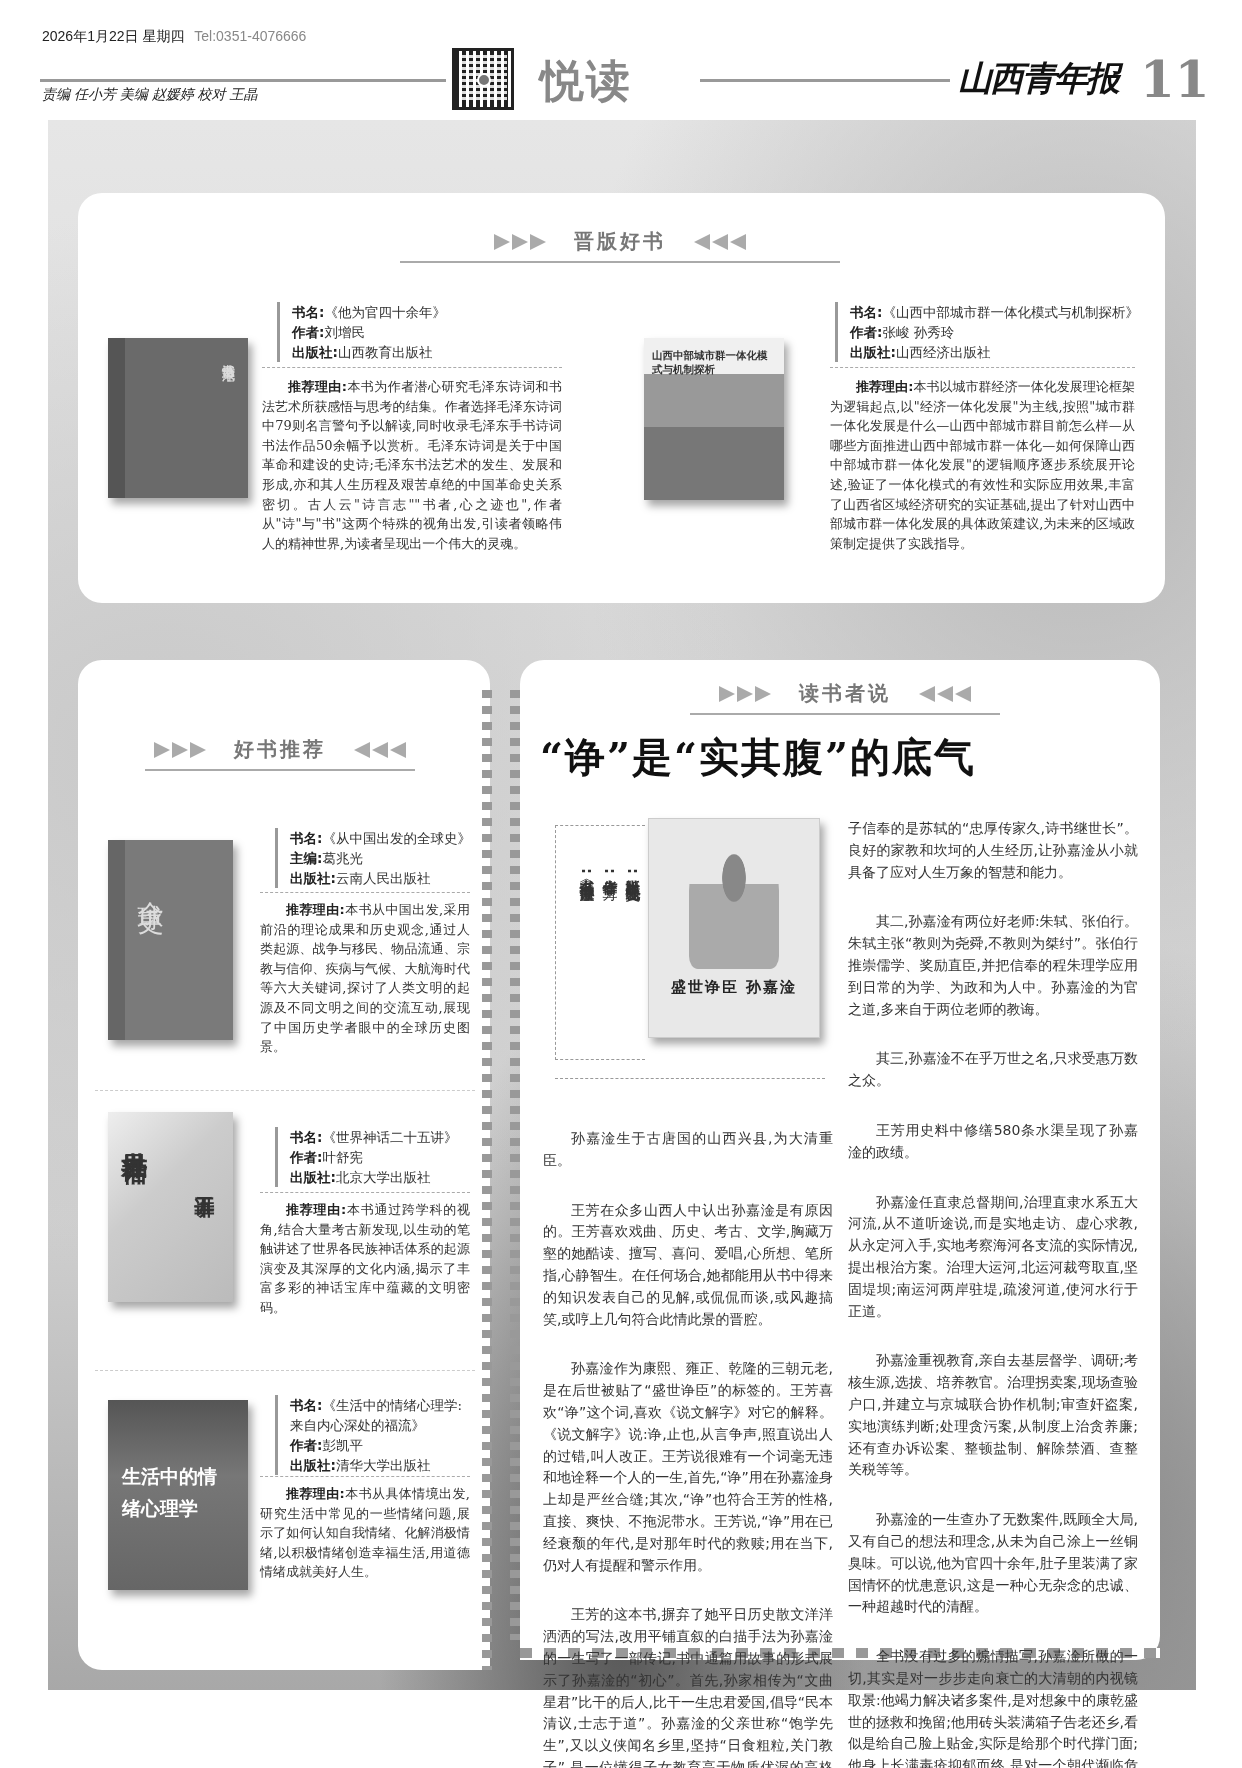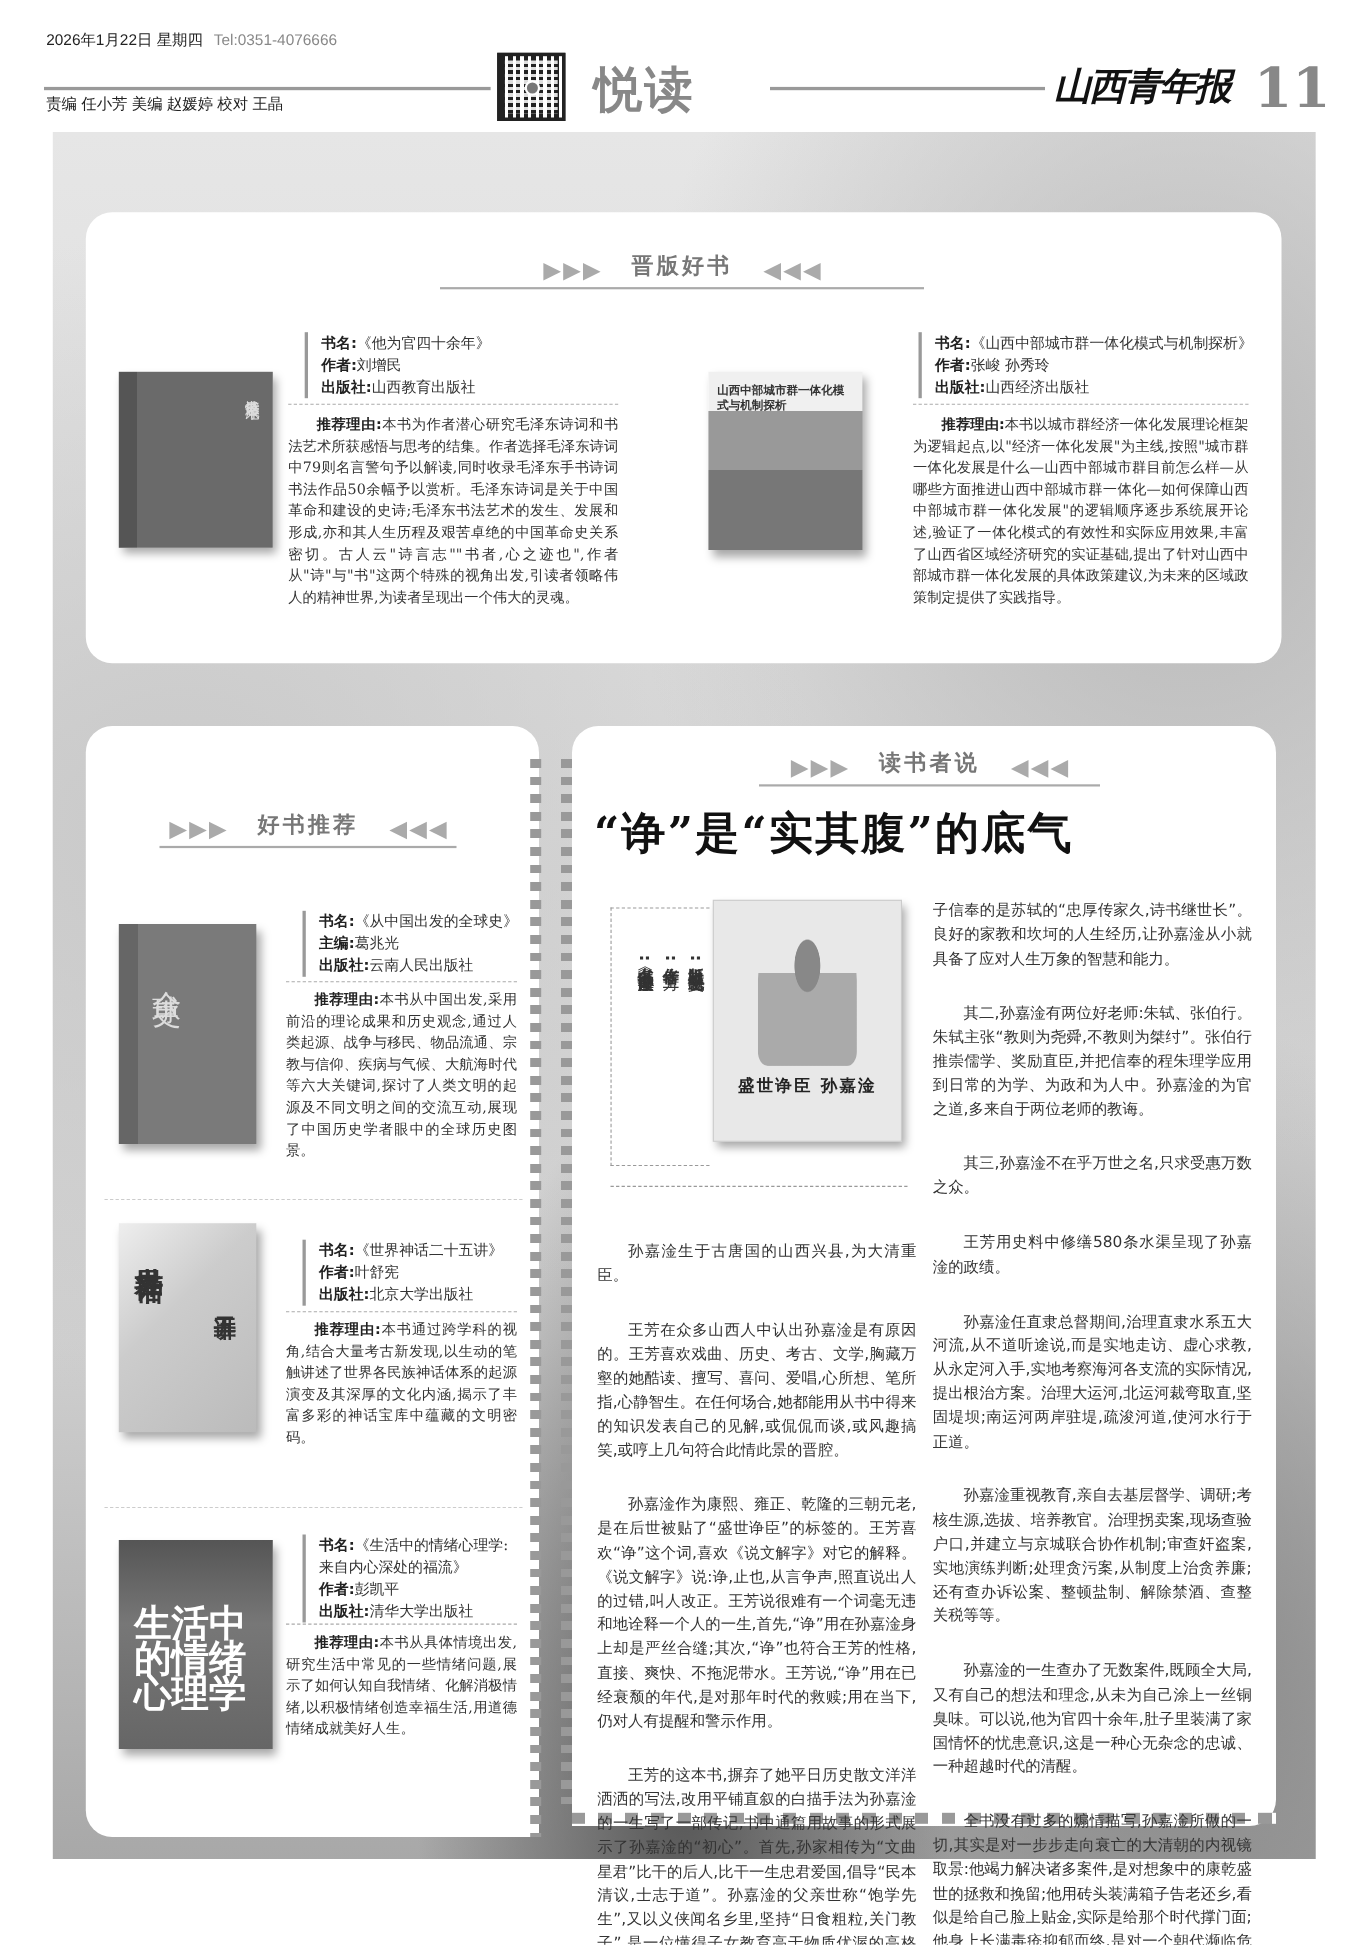--- a/index.html
+++ b/index.html
@@ -4,21 +4,21 @@
 <style>
   * { box-sizing: border-box; margin: 0; padding: 0; }
   html, body { width: 1242px; height: 1768px; background: #ffffff; overflow: hidden; }
   body { position: relative; font-family: "DejaVu Serif", "Liberation Serif", serif; color: #333; }
 
   
   .hdr { position: absolute; left: 0; top: 0; width: 1160px; height: 110px; }
   .hdr-date { position: absolute; left: 42px; top: 28px; font-family: "Liberation Sans", "DejaVu Sans", sans-serif; font-size: 14px; color: #222; white-space: nowrap; }
   .hdr-date .tel { color: #888; margin-left: 6px; }
   .hdr-line-l { position: absolute; left: 40px; top: 79px; width: 406px; height: 3px; background: #999; }
-  .hdr-staff { position: absolute; left: 42px; top: 86px; font-family: "Liberation Sans", "DejaVu Sans", sans-serif; font-size: 14px; color: #222; white-space: nowrap; }
+  .hdr-staff { position: absolute; left: 42px; top: 86px; font-family: "Liberation Sans", "DejaVu Sans", sans-serif; font-size: 14px; color: #222; white-space: nowrap; font-style: italic; }
   .qr { position: absolute; left: 452px; top: 48px; width: 62px; height: 62px; background:
       repeating-linear-gradient(90deg, #222 0 4px, #fff 4px 7px),
       #222; border: 3px solid #222; }
   .qr::before { content: ""; position: absolute; inset: 4px; background:
       repeating-linear-gradient(0deg, transparent 0 3px, rgba(255,255,255,.85) 3px 6px); }
   .qr-dot { position: absolute; left: 22px; top: 22px; width: 14px; height: 14px; border-radius: 50%; background: #777; border: 2px solid #fff; }
   .sec-name { position: absolute; left: 540px; top: 52px; font-size: 44px; color: #888; font-weight: bold; letter-spacing: 2px; }
   .hdr-line-r { position: absolute; left: 700px; top: 79px; width: 250px; height: 3px; background: #999; }
   .paper-name { position: absolute; left: 958px; top: 56px; font-size: 34px; font-style: italic; font-weight: bold; color: #111; letter-spacing: -2px; }
   .page-num { position: absolute; left: 1140px; top: 50px; font-size: 50px; color: #888; font-weight: bold; }
@@ -36,21 +36,21 @@
   .panel { position: absolute; background: #fff; border-radius: 24px; }
   .panel-top { left: 78px; top: 193px; width: 1087px; height: 410px; }
   .panel-left { left: 78px; top: 660px; width: 412px; height: 1010px; border-radius: 24px 24px 0 24px; }
   .panel-right { left: 520px; top: 660px; width: 640px; height: 1000px; border-radius: 24px 24px 24px 0; }
 
   .checker-v { position: absolute; width: 10px; background:
      repeating-linear-gradient(180deg, #999 0 8px, transparent 8px 16px); }
   .checker-h { position: absolute; height: 10px; background:
      repeating-linear-gradient(90deg, #999 0 12px, #fff 12px 24px); }
 
-  .sec-hdr { position: absolute; display: flex; align-items: flex-end; justify-content: center; gap: 26px; border-bottom: 2px solid #aaa; padding-bottom: 6px; }
+  .sec-hdr { position: absolute; display: flex; align-items: center; justify-content: center; gap: 26px; border-bottom: 2px solid #aaa; padding-bottom: 6px; }
   .arrows { display: flex; gap: 0; }
   .tri-r { width: 0; height: 0; border-top: 8px solid transparent; border-bottom: 8px solid transparent; border-left: 16px solid #aaa; margin-right: 2px; }
   .tri-l { width: 0; height: 0; border-top: 8px solid transparent; border-bottom: 8px solid transparent; border-right: 16px solid #aaa; margin-left: 2px; }
   .sec-hdr-text { font-family: "DejaVu Sans", "Liberation Sans", sans-serif; font-weight: bold; font-size: 20px; color: #777; letter-spacing: 3px; }
 
   
   .book-meta { position: absolute; border-left: 3px solid #999; padding-left: 12px; font-size: 13.5px; line-height: 20px; color: #333; }
   .book-meta .k { font-family: "DejaVu Sans", sans-serif; font-weight: bold; color: #222; }
   .dash-sep { position: absolute; height: 0; border-top: 1px dashed #aaa; }
   .reason { position: absolute; font-size: 13px; line-height: 19.6px; color: #333; text-align: justify; text-indent: 2em; }
@@ -60,21 +60,21 @@
   .cover-1 { left: 108px; top: 338px; width: 140px; height: 160px; background: linear-gradient(90deg,#555 0 12%,#6a6a6a 12% 100%); }
   .cover-1 .t { position: absolute; right: 12px; top: 16px; writing-mode: vertical-rl; color: #ddd; font-size: 13px; line-height: 16px; }
   .cover-2 { left: 644px; top: 338px; width: 140px; height: 162px; background: linear-gradient(180deg,#f0f0f0 0 22%, #999 22% 55%, #777 55% 100%); }
   .cover-2 .t { position: absolute; left: 8px; top: 10px; width: 124px; color: #333; font-size: 10.5px; font-weight: bold; font-family: "DejaVu Sans", sans-serif; line-height: 14px; }
   .cover-3 { left: 108px; top: 840px; width: 125px; height: 200px; background: linear-gradient(90deg,#666 0 14%, #7a7a7a 14% 100%); }
   .cover-3 .t { position: absolute; left: 26px; top: 40px; writing-mode: vertical-rl; color: #ddd; font-size: 26px; letter-spacing: 4px; }
   .cover-4 { left: 108px; top: 1112px; width: 125px; height: 190px; background: linear-gradient(135deg,#eee 0%, #ccc 40%, #bbb 100%); }
   .cover-4 .t { position: absolute; left: 10px; top: 20px; writing-mode: vertical-rl; color: #333; font-size: 26px; font-weight: bold; letter-spacing: 2px; }
   .cover-4 .t2 { position: absolute; right: 14px; top: 70px; writing-mode: vertical-rl; color: #333; font-size: 20px; font-weight: bold; }
   .cover-5 { left: 108px; top: 1400px; width: 140px; height: 190px; background: linear-gradient(180deg,#555 0%, #777 40%, #666 100%); }
-  .cover-5 .t { position: absolute; left: 14px; top: 60px; width: 110px; color: #fff; font-size: 34px; line-height: 32px; font-weight: bold; font-family: "DejaVu Sans", sans-serif; }
+  .cover-5 .t { position: absolute; left: 14px; top: 60px; width: 110px; color: #fff; font-size: 19px; line-height: 32px; font-weight: bold; font-family: "DejaVu Sans", sans-serif; }
   .cover-6 { left: 648px; top: 818px; width: 172px; height: 220px; background: #e8e8e8; border: 1px solid #ccc; }
   .cover-6 .fig { position: absolute; left: 40px; top: 20px; width: 90px; height: 130px; background: radial-gradient(ellipse at 50% 30%, #888 0 18%, transparent 19%), linear-gradient(180deg, transparent 35%, #aaa 35% 100%); border-radius: 40% 40% 10% 10%; }
   .cover-6 .t { position: absolute; left: 0; right: 0; bottom: 40px; text-align: center; font-size: 15px; font-weight: bold; color: #222; letter-spacing: 2px; font-family: "DejaVu Sans", sans-serif; }
 
   
   .art-title { position: absolute; left: 540px; top: 730px; width: 600px; font-size: 40px; font-weight: bold; color: #111; letter-spacing: 2px; font-family: "DejaVu Serif", serif; }
   .vbox { position: absolute; left: 555px; top: 825px; width: 90px; height: 235px; border: 1px dashed #999; border-right: none; }
   .vmeta { position: absolute; left: 578px; top: 868px; display: flex; flex-direction: row-reverse; gap: 6px; font-size: 15px; line-height: 17px; }
   .vmeta div { writing-mode: vertical-rl; }
   .vmeta .k { font-family: "DejaVu Sans", sans-serif; font-weight: bold; color: #333; }

